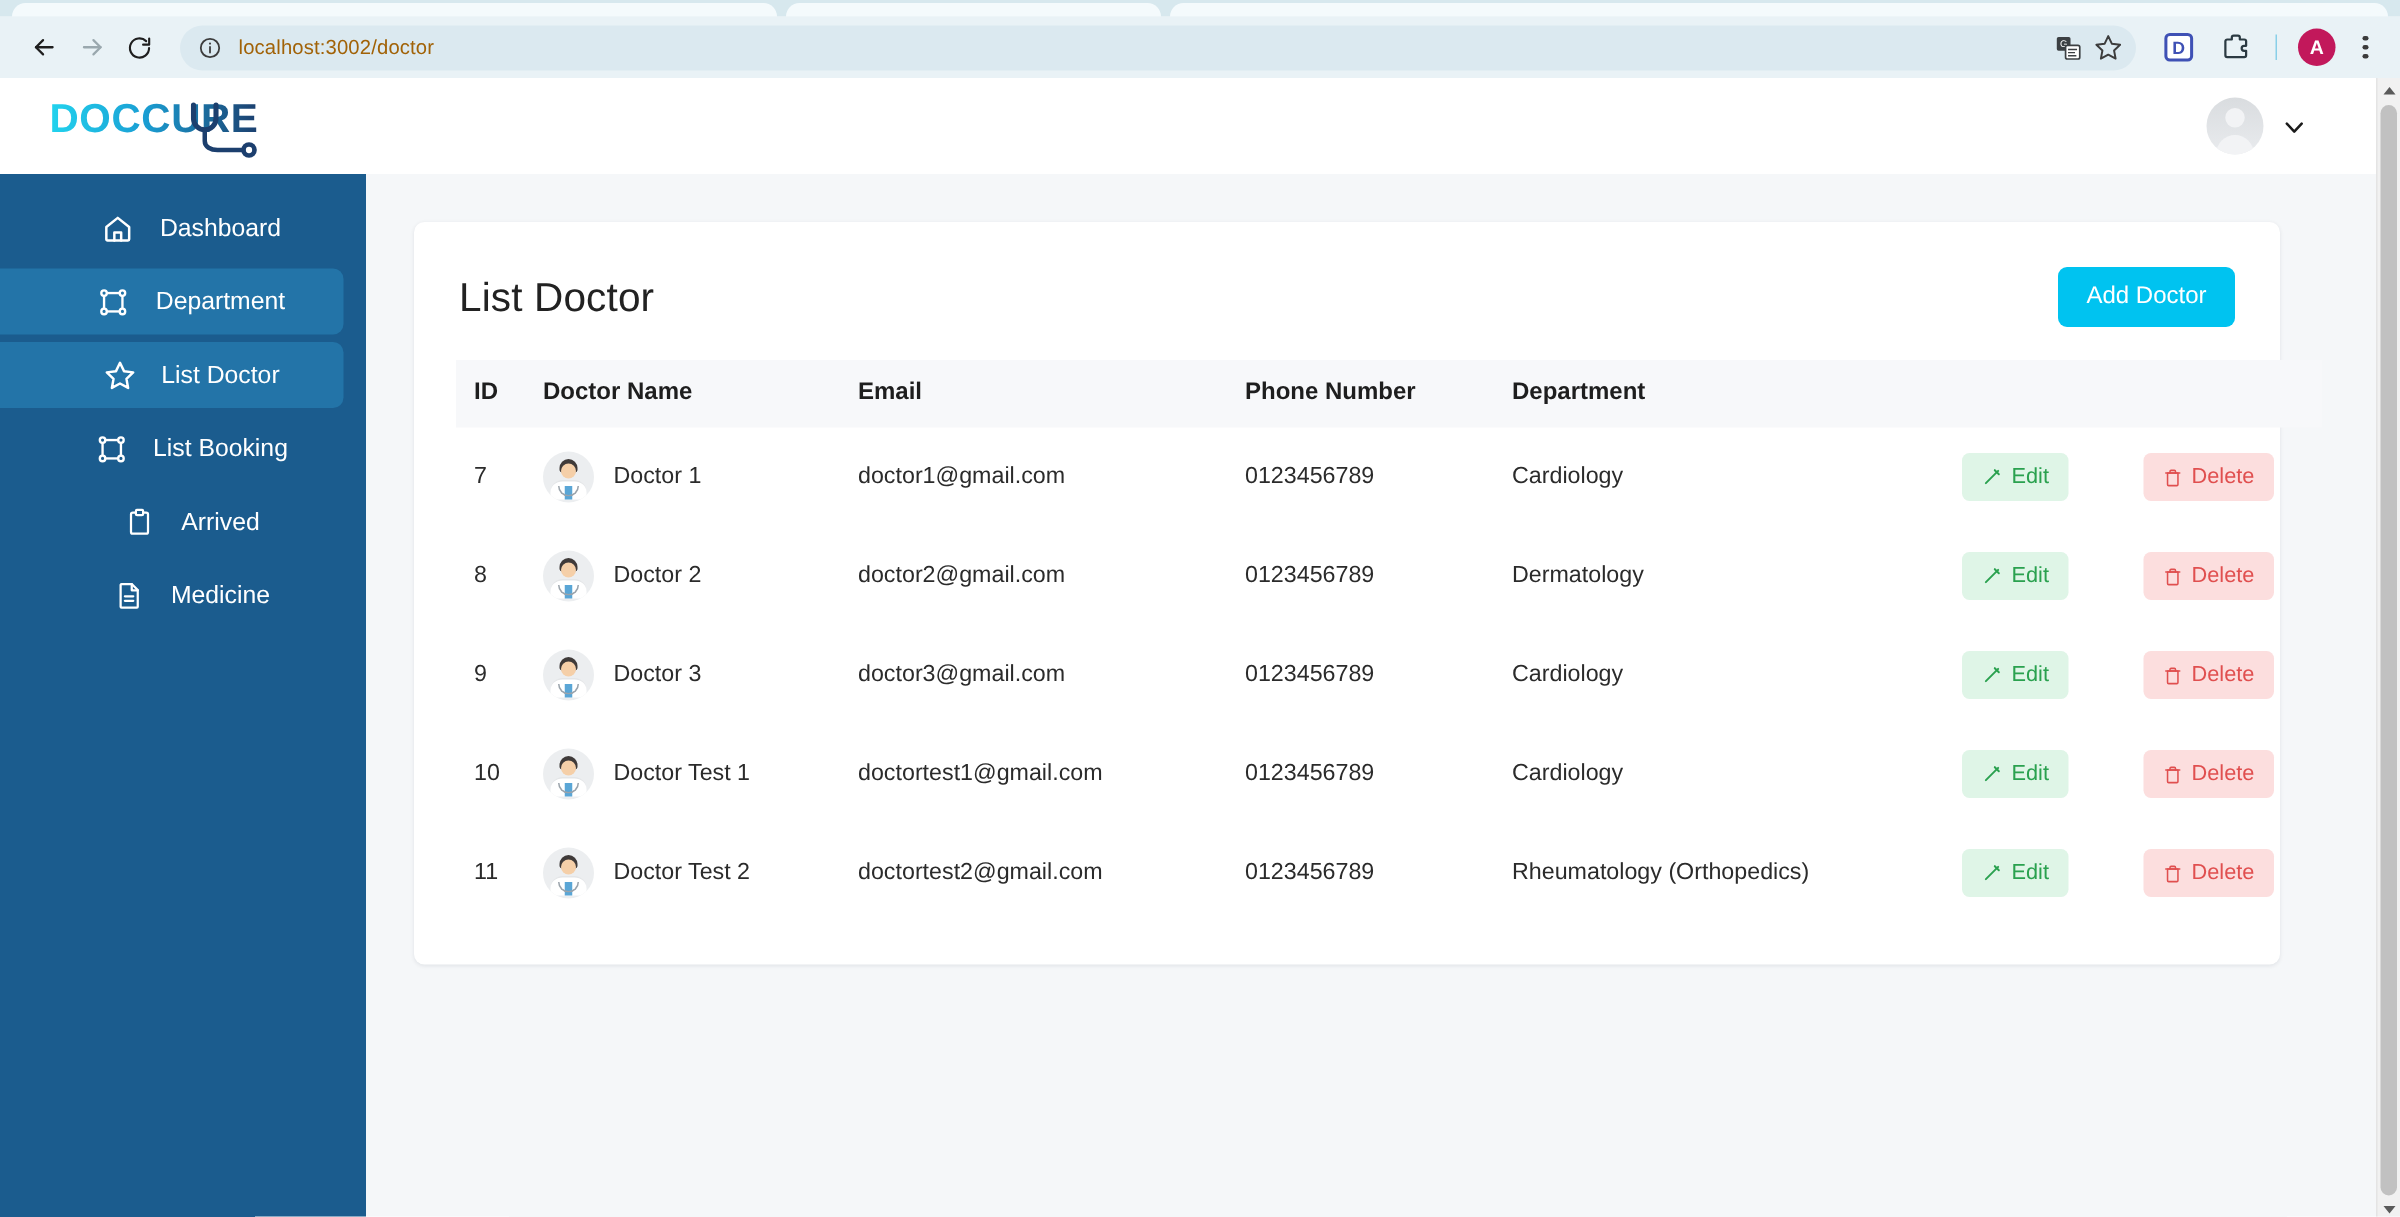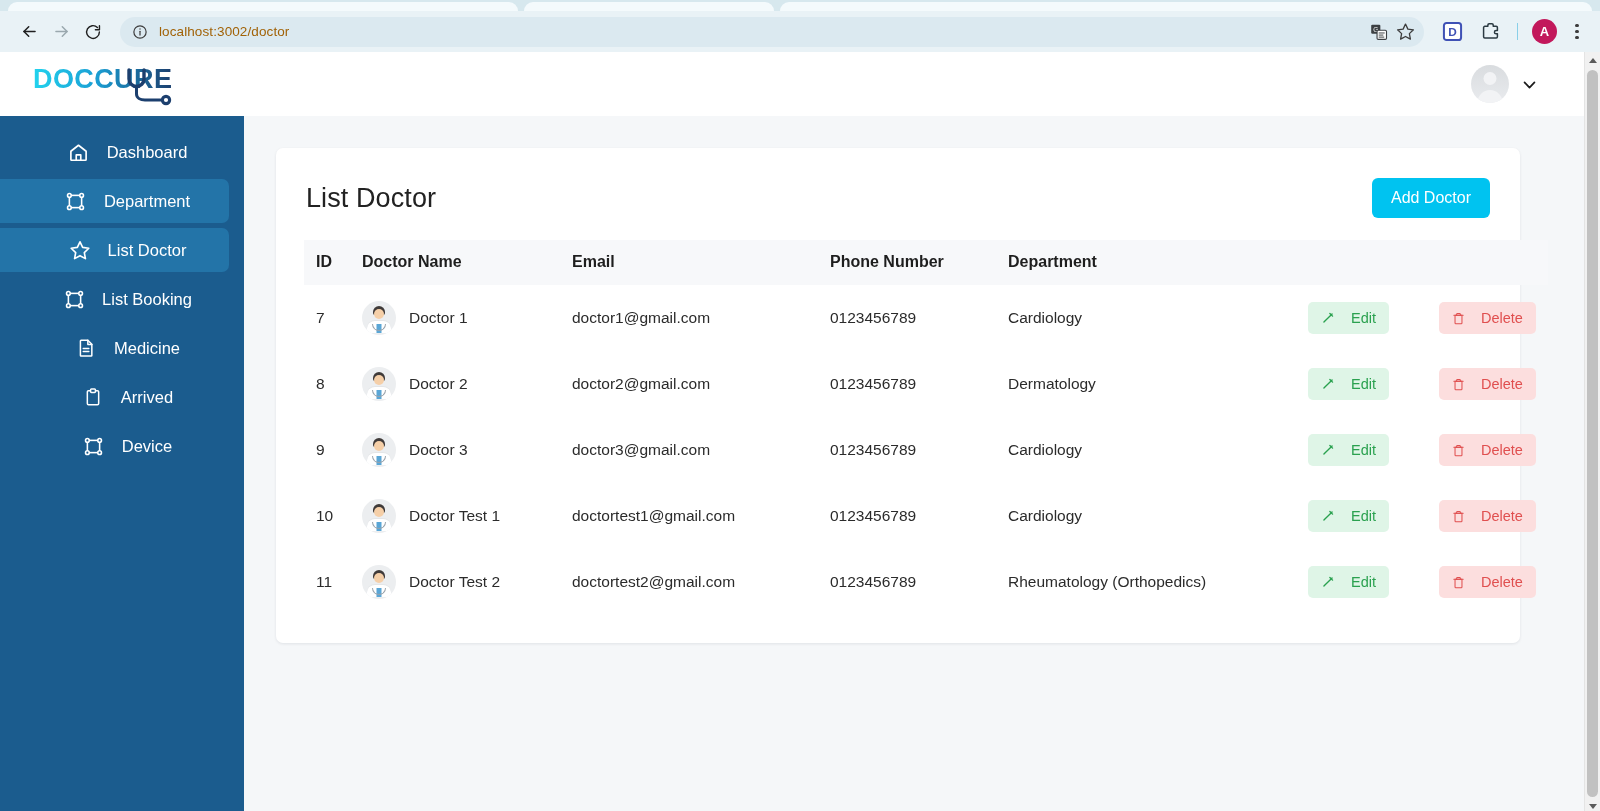--- a/index.html
+++ b/index.html
@@ -262,21 +262,21 @@
     width: 5px; height: 9px; background: #5aa6d6;
   }
   .doc-avatar .scope {
     position: absolute; bottom: 4px; left: 50%; transform: translateX(-50%);
     width: 14px; height: 7px; border: 1.2px solid #9aa3ab; border-top: none;
     border-radius: 0 0 8px 8px;
   }
 
   .act-cell { display: flex; align-items: center; gap: 11px; }
   .btn-edit, .btn-delete {
-    display: inline-flex; align-items: center; gap: 16px;
+    display: inline-flex; align-items: center; gap: 6px;
     border: none; border-radius: 5px;
     font-family: inherit; font-size: 14.5px;
     padding: 8px 13px;
     cursor: pointer;
     white-space: nowrap;
   }
   .btn-edit   { background: #dff5e7; color: #2aa14f; }
   .btn-delete { background: #fcdede; color: #e04f4f; margin-left: 39px; }
   .btn-edit svg, .btn-delete svg { display: block; }
 
@@ -475,52 +475,40 @@
             <circle cx="19" cy="5" r="2.1" fill="#1b5c8e"></circle>
             <circle cx="5" cy="19" r="2.1" fill="#1b5c8e"></circle>
             <circle cx="19" cy="19" r="2.1" fill="#1b5c8e"></circle>
           </svg>
         </span>
         <span class="side-label">List Booking</span>
       </div>
 
       <div class="side-item">
         <span class="side-icon">
+          <svg width="20" height="20" viewBox="0 0 24 24" fill="none" stroke="#ffffff" stroke-width="1.8" stroke-linejoin="round">
+            <path d="M8.6 4.4H6.6a1.4 1.4 0 0 0-1.4 1.4v14.1a1.4 1.4 0 0 0 1.4 1.4h10.8a1.4 1.4 0 0 0 1.4-1.4V5.8a1.4 1.4 0 0 0-1.4-1.4h-2"></path>
+            <rect x="9.1" y="2.3" width="5.8" height="4.2" rx="1"></rect>
+          </svg>
+        </span>
+        <span class="side-label">Arrived</span>
+      </div>
+
+      <div class="side-item">
+        <span class="side-icon">
           <svg width="20" height="20" viewBox="0 0 24 24" fill="none" stroke="#ffffff" stroke-width="1.8" stroke-linejoin="round" stroke-linecap="round">
             <path d="M6 2.8h8.2L19 7.6V21a.7.7 0 0 1-.7.7H6a.7.7 0 0 1-.7-.7V3.5A.7.7 0 0 1 6 2.8z"></path>
             <polyline points="14.2 2.8 14.2 7.8 19 7.8"></polyline>
             <line x1="8.7" y1="12.6" x2="15.4" y2="12.6"></line>
             <line x1="8.7" y1="16.2" x2="15.4" y2="16.2"></line>
           </svg>
         </span>
         <span class="side-label">Medicine</span>
       </div>
 
-      <div class="side-item">
-        <span class="side-icon">
-          <svg width="20" height="20" viewBox="0 0 24 24" fill="none" stroke="#ffffff" stroke-width="1.8" stroke-linejoin="round">
-            <path d="M8.6 4.4H6.6a1.4 1.4 0 0 0-1.4 1.4v14.1a1.4 1.4 0 0 0 1.4 1.4h10.8a1.4 1.4 0 0 0 1.4-1.4V5.8a1.4 1.4 0 0 0-1.4-1.4h-2"></path>
-            <rect x="9.1" y="2.3" width="5.8" height="4.2" rx="1"></rect>
-          </svg>
-        </span>
-        <span class="side-label">Arrived</span>
-      </div>
-
-      <div class="side-item">
-        <span class="side-icon">
-          <svg width="21" height="21" viewBox="0 0 24 24" fill="none" stroke="#ffffff" stroke-width="1.8">
-            <rect x="5" y="5" width="14" height="14"></rect>
-            <circle cx="5" cy="5" r="2.1" fill="#1b5c8e"></circle>
-            <circle cx="19" cy="5" r="2.1" fill="#1b5c8e"></circle>
-            <circle cx="5" cy="19" r="2.1" fill="#1b5c8e"></circle>
-            <circle cx="19" cy="19" r="2.1" fill="#1b5c8e"></circle>
-          </svg>
-        </span>
-        <span class="side-label">Device</span>
-      </div>
     </nav>
 
     <main id="main">
       <section id="card">
 
         <div id="card-head">
           <h1 id="page-title">List Doctor</h1>
           <button id="add-doctor-btn">Add Doctor</button>
         </div>
 

